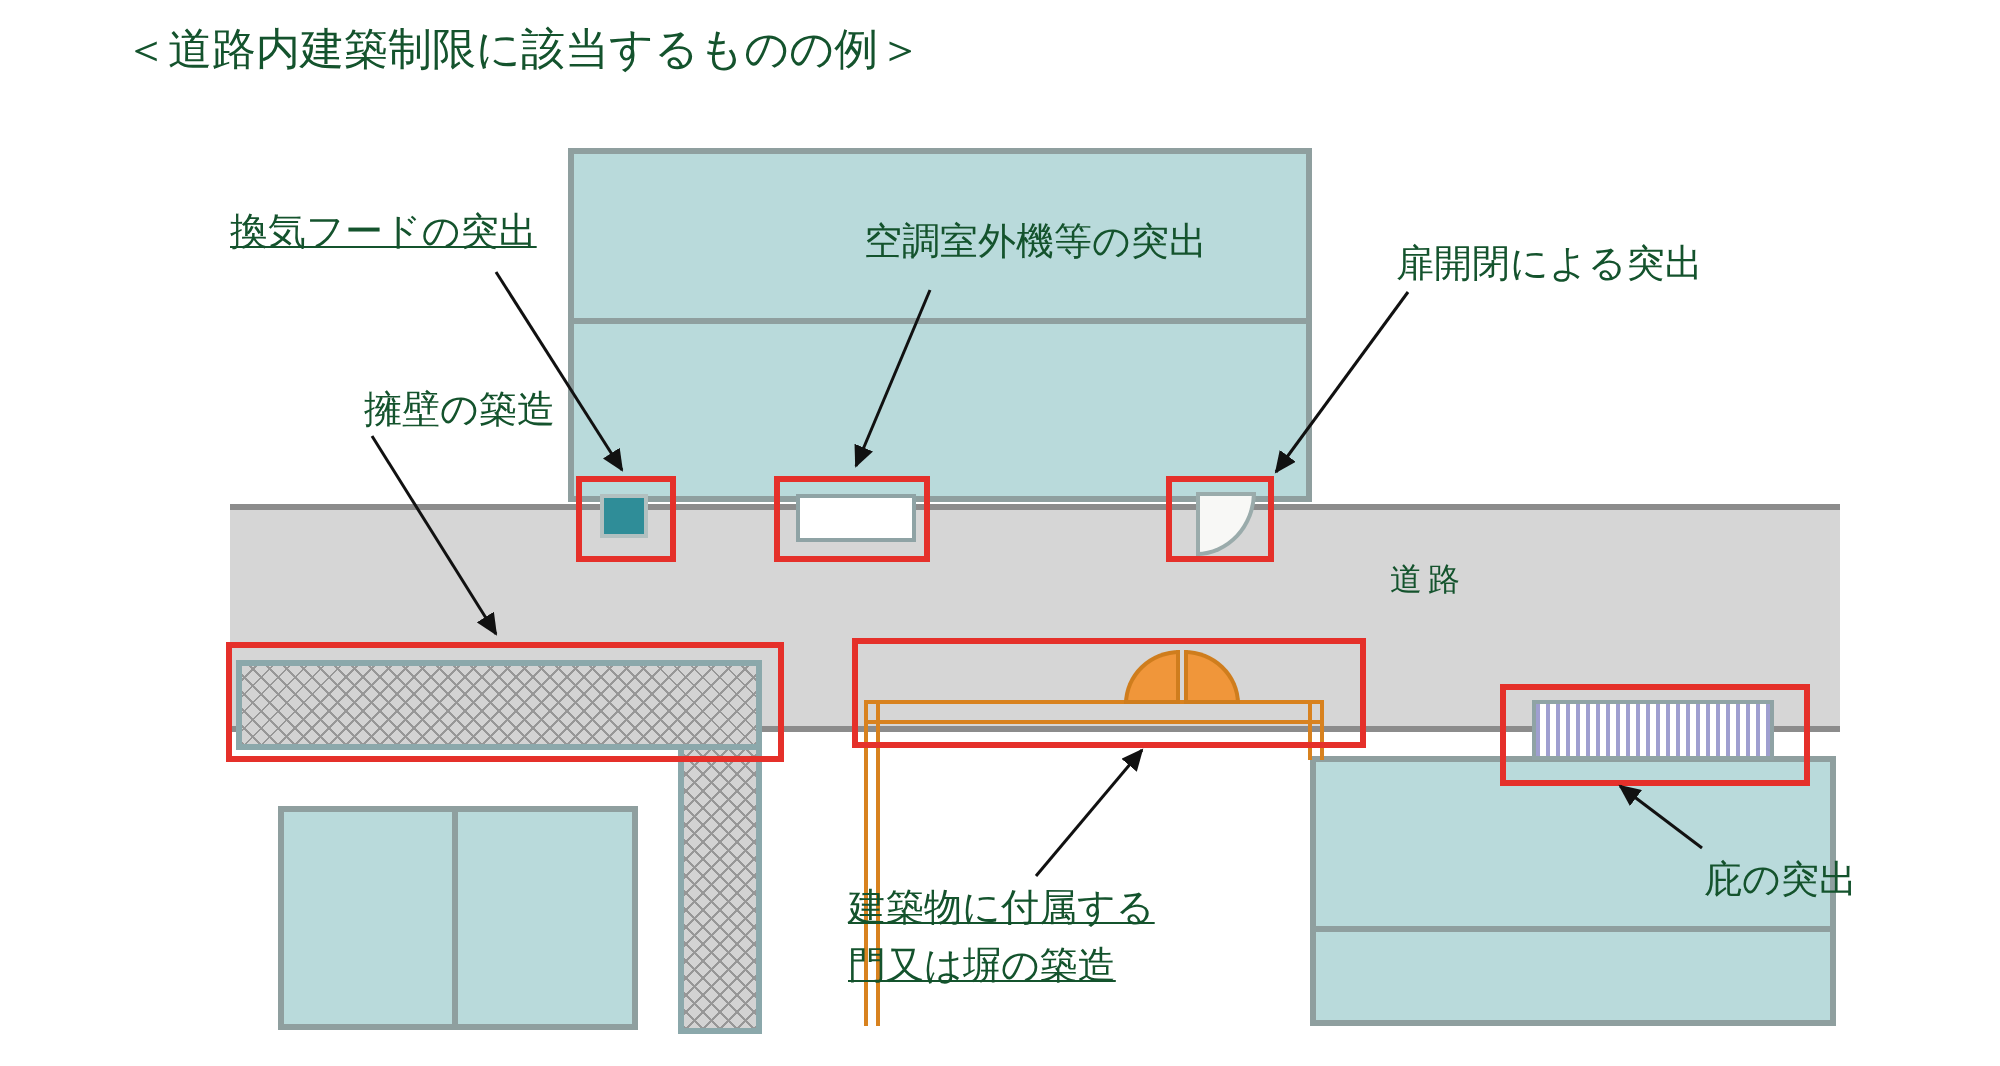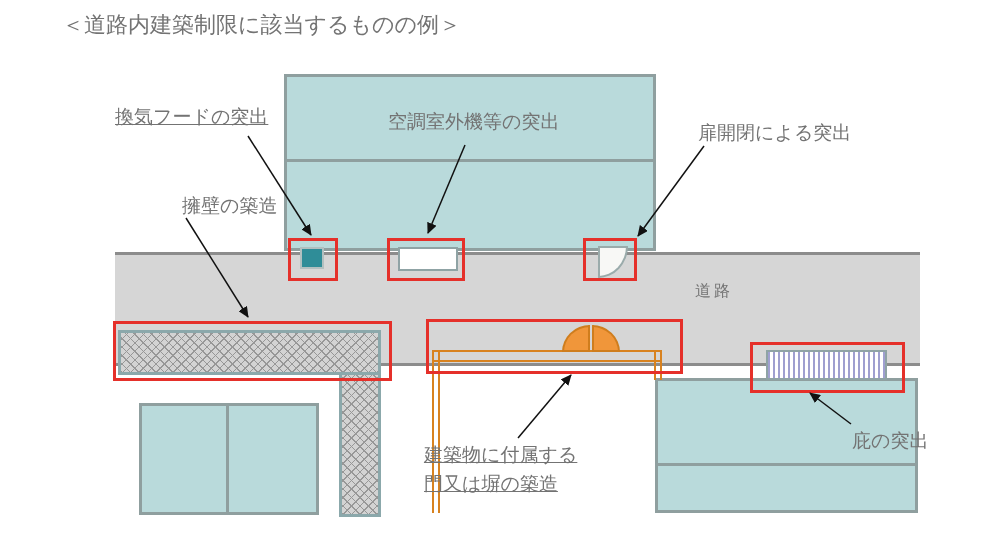--- a/index.html
+++ b/index.html
@@ -1,18 +1,18 @@
 <!DOCTYPE html>
 <html><head>
 <meta charset="utf-8">
 <style>
   html,body{margin:0;padding:0;background:#ffffff;}
   .stage{
     position:relative;width:1000px;height:533px;background:#ffffff;
-    font-family:"Liberation Sans",sans-serif;color:#737373;overflow:hidden;
+    font-family:"Liberation Sans",sans-serif;color:#14532d;overflow:hidden;
   }
   .lbl{position:absolute;font-size:19px;line-height:1.2;white-space:nowrap;}
   .title{position:absolute;left:62px;top:10px;font-size:22px;font-weight:500;white-space:nowrap;}
 
   .road{
     position:absolute;left:115px;top:252px;width:805px;height:114px;
     background:#d6d6d6;border-top:3px solid #8c8c8c;border-bottom:3px solid #8c8c8c;
     box-sizing:border-box;z-index:1;
   }
   .bldg{position:absolute;background:#b9dadb;border:3px solid #8f9f9f;box-sizing:border-box;z-index:3;}
@@ -106,21 +106,21 @@
     </defs>
     <line x1="248" y1="136" x2="311" y2="235" stroke="#111" stroke-width="1.5" marker-end="url(#ah)"></line>
     <line x1="465" y1="145" x2="428" y2="233" stroke="#111" stroke-width="1.5" marker-end="url(#ah)"></line>
     <line x1="704" y1="146" x2="638" y2="236" stroke="#111" stroke-width="1.5" marker-end="url(#ah)"></line>
     <line x1="186" y1="218" x2="248" y2="317" stroke="#111" stroke-width="1.5" marker-end="url(#ah)"></line>
     <line x1="518" y1="438" x2="571" y2="375" stroke="#111" stroke-width="1.5" marker-end="url(#ah)"></line>
     <line x1="851" y1="424" x2="810" y2="393" stroke="#111" stroke-width="1.5" marker-end="url(#ah)"></line>
   </svg>
 
   <div class="lbl lbl-layer" style="left:115px;top:106px;text-decoration:underline;">換気フードの突出</div>
-  <div class="lbl lbl-layer" style="left:388px;top:111px;">空調室外機等の突出</div>
+  <div class="lbl lbl-layer" style="left:432px;top:111px;">空調室外機等の突出</div>
   <div class="lbl lbl-layer" style="left:698px;top:122px;">扉開閉による突出</div>
   <div class="lbl lbl-layer" style="left:138px;top:195px;margin-left:44px;">擁壁の築造</div>
   <div class="lbl lbl-layer road-lbl" style="left:695px;top:281px;">道路</div>
   <div class="lbl lbl-layer" style="left:424px;top:440px;line-height:29px;text-decoration:underline;">
     <div>建築物に付属する</div>
     <div>門又は塀の築造</div>
   </div>
   <div class="lbl lbl-layer" style="left:852px;top:430px;">庇の突出</div>
 
 </div>

